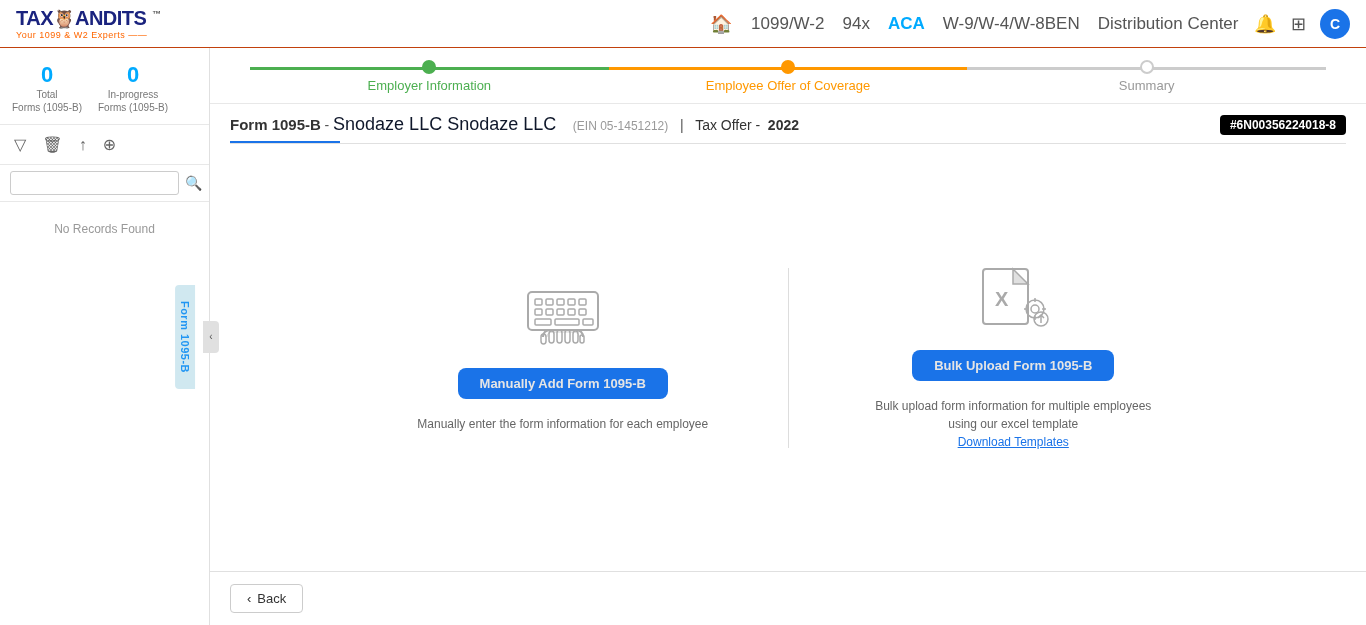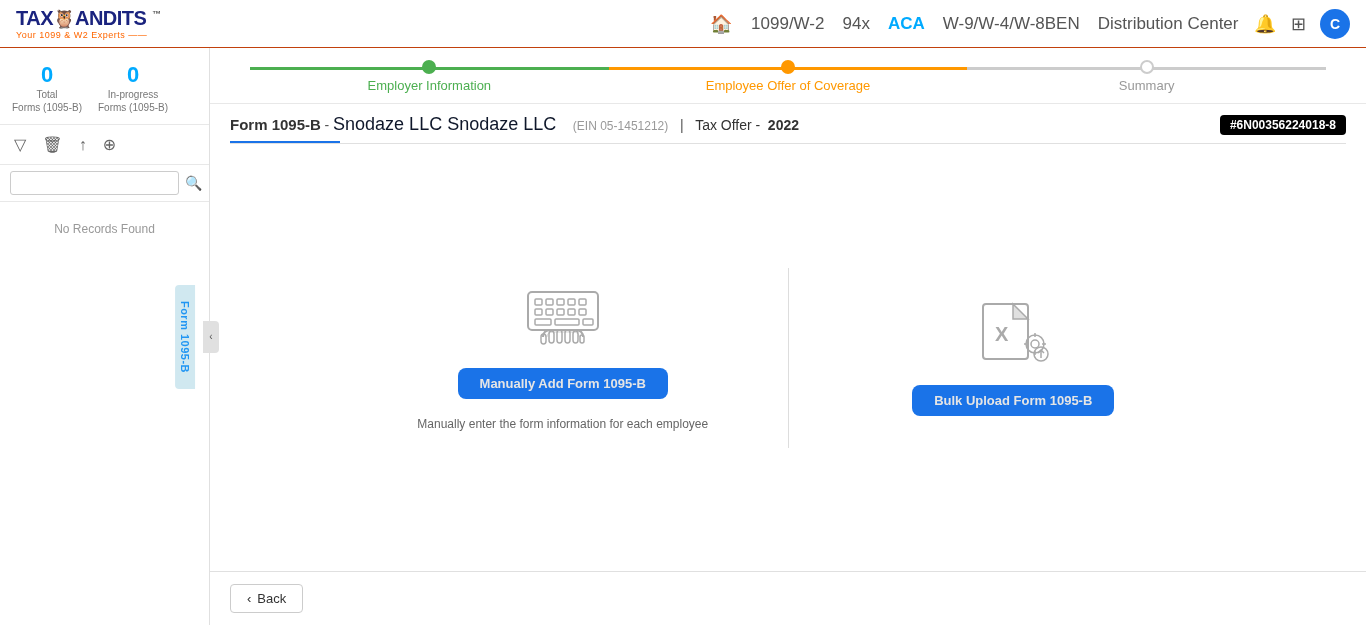--- a/index.html
+++ b/index.html
@@ -503,20 +503,25 @@
               <line x1="62" y1="52" x2="62" y2="56" stroke="#aaa" stroke-width="1.5"></line>
               <line x1="51" y1="45" x2="55" y2="45" stroke="#aaa" stroke-width="1.5"></line>
               <line x1="69" y1="45" x2="73" y2="45" stroke="#aaa" stroke-width="1.5"></line>
 
               <circle cx="68" cy="55" r="7" fill="none" stroke="#aaa" stroke-width="1.5"></circle>
               <line x1="68" y1="59" x2="68" y2="51" stroke="#aaa" stroke-width="1.5"></line>
               <polyline points="65,54 68,51 71,54" fill="none" stroke="#aaa" stroke-width="1.5"></polyline>
             </svg>
           </div>
           <button class="option-btn">Bulk Upload Form 1095-B</button>
+          <div class="option-desc">
+            <span>Bulk upload form information for multiple employees</span><br>
+            <span>using our excel template</span><br>
+            <a class="option-link">Download Templates</a>
+          </div>
         </div>
       </div>
     </div>
 
     <div class="form-footer">
       <button class="back-btn">
         <span>‹</span>
         <span>Back</span>
       </button>
     </div>

